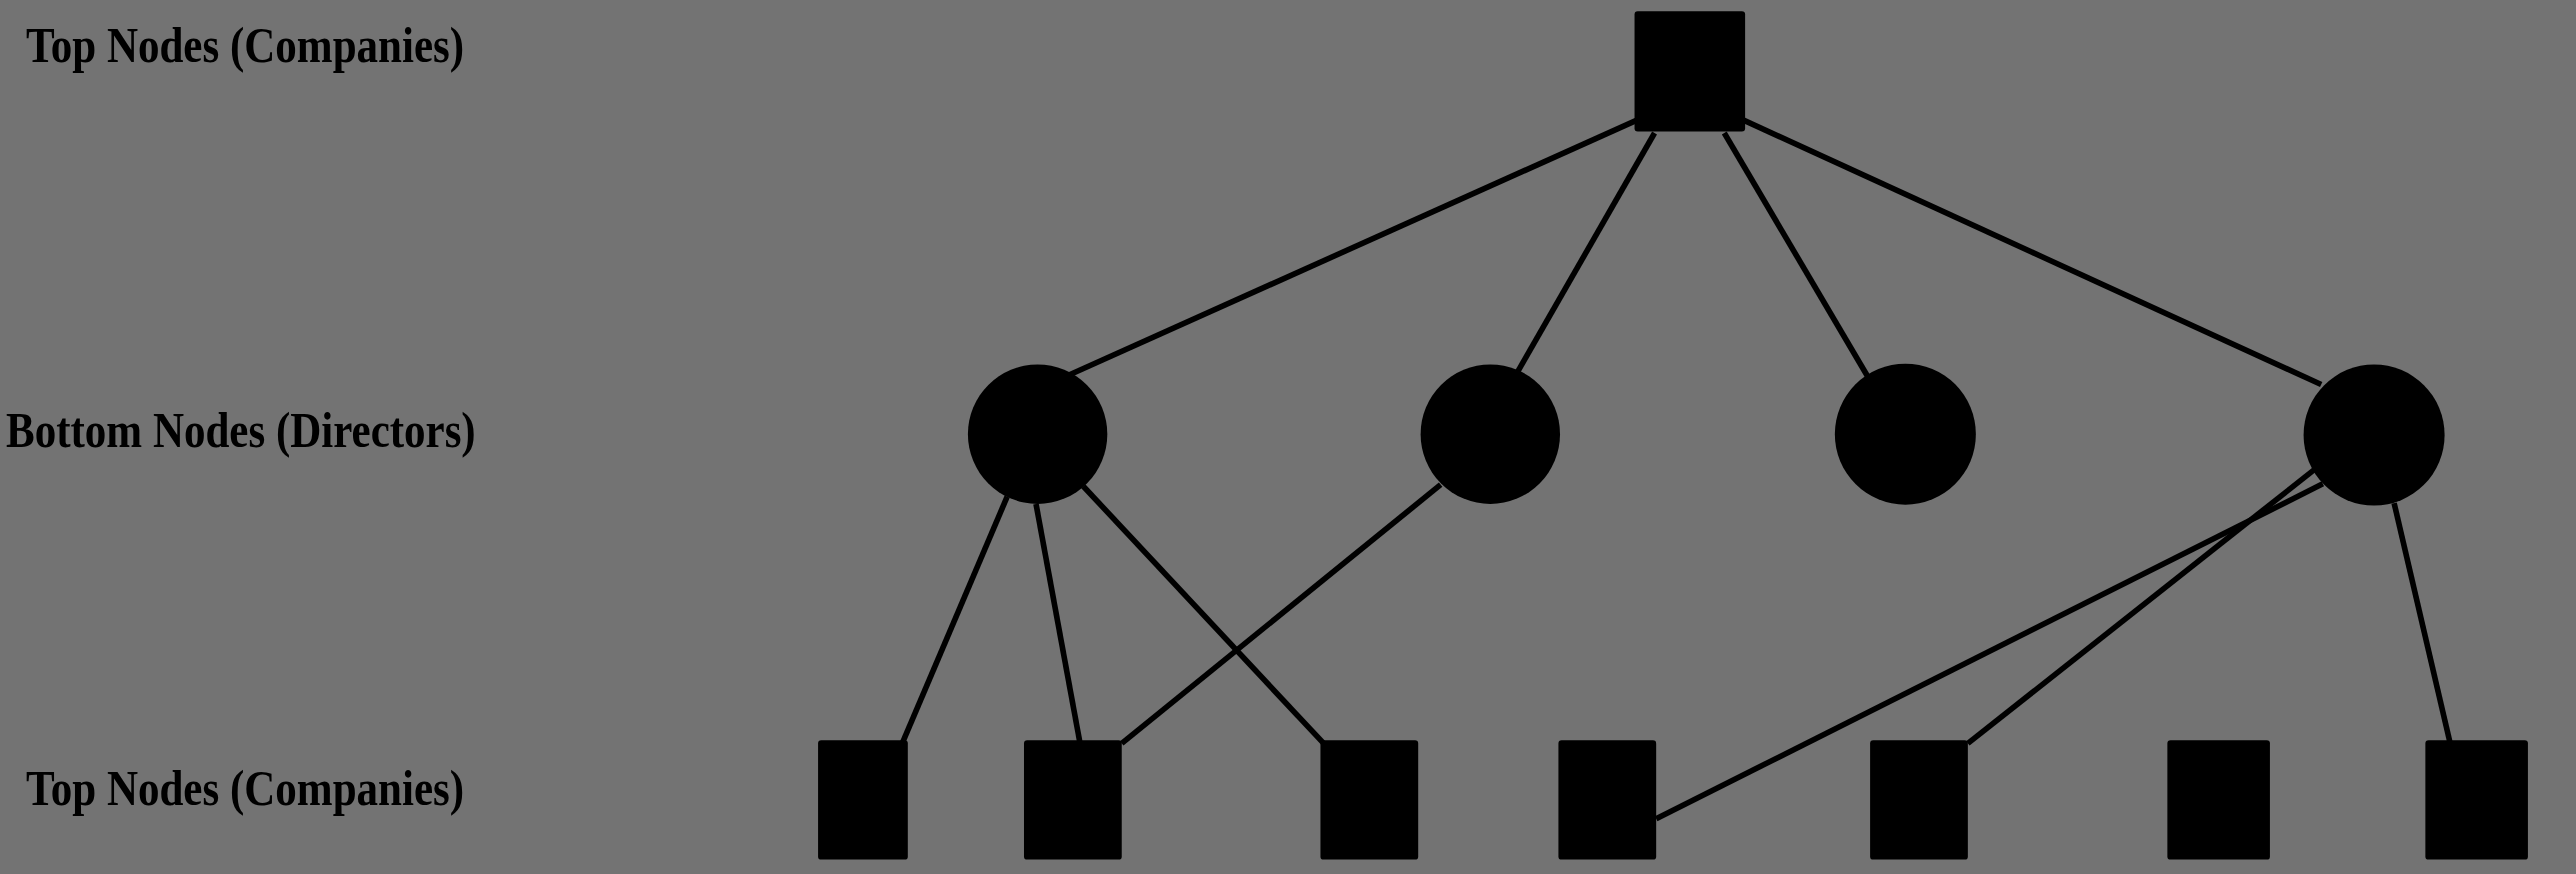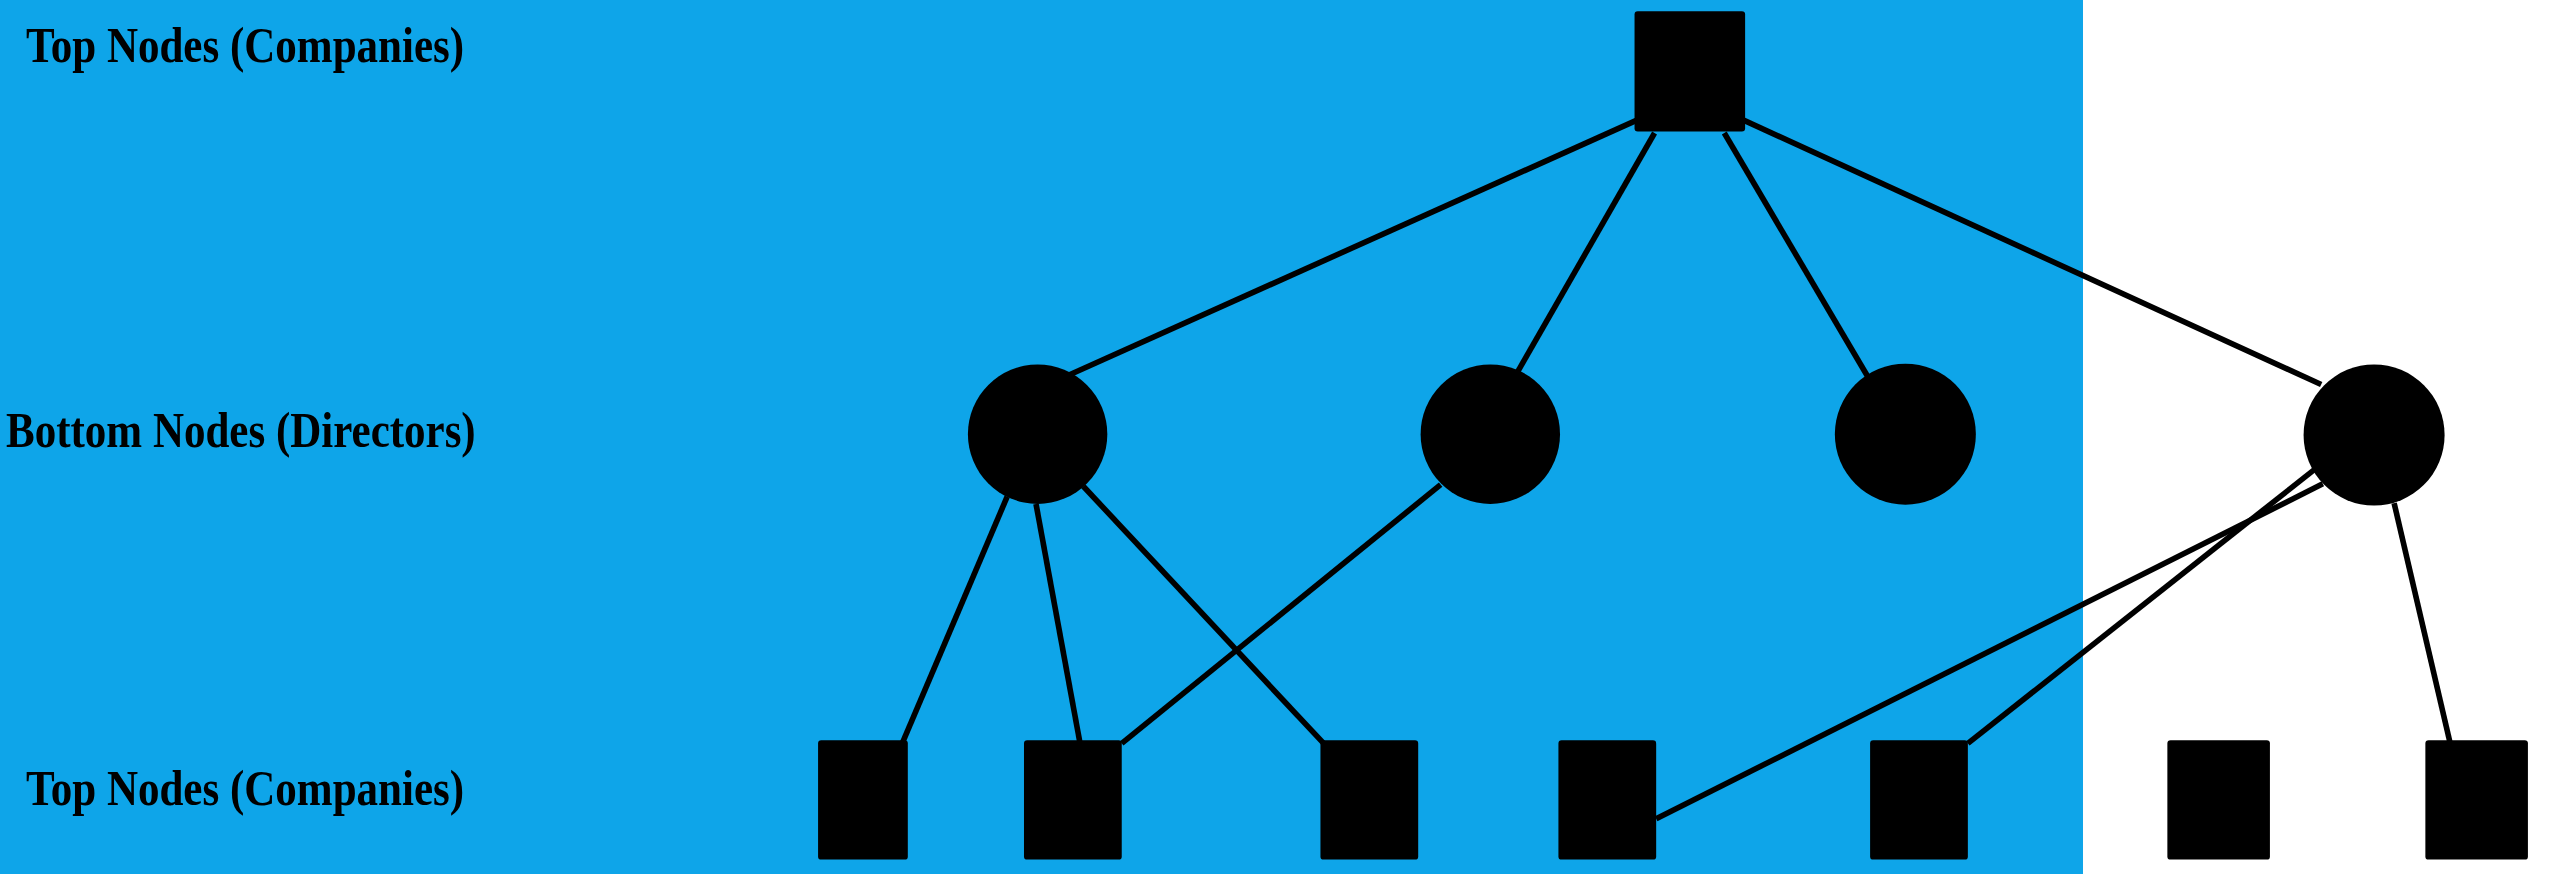--- a/index.html
+++ b/index.html
@@ -9,23 +9,23 @@
     background: #ffffff;
   }
   body {
     width: 2576px;
     height: 874px;
     font-family: "Liberation Serif", "DejaVu Serif", serif;
     overflow: hidden;
   }
   #stage {
     position: relative;
-    width: 2083px;
+    width: 2576px;
     height: 874px;
-    background: #0ea5e9;
+    background: #737373;
   }
   #graph-svg {
     position: absolute;
     left: 0;
     top: 0;
     width: 2576px;
     height: 874px;
     display: block;
   }
   .row-label {

